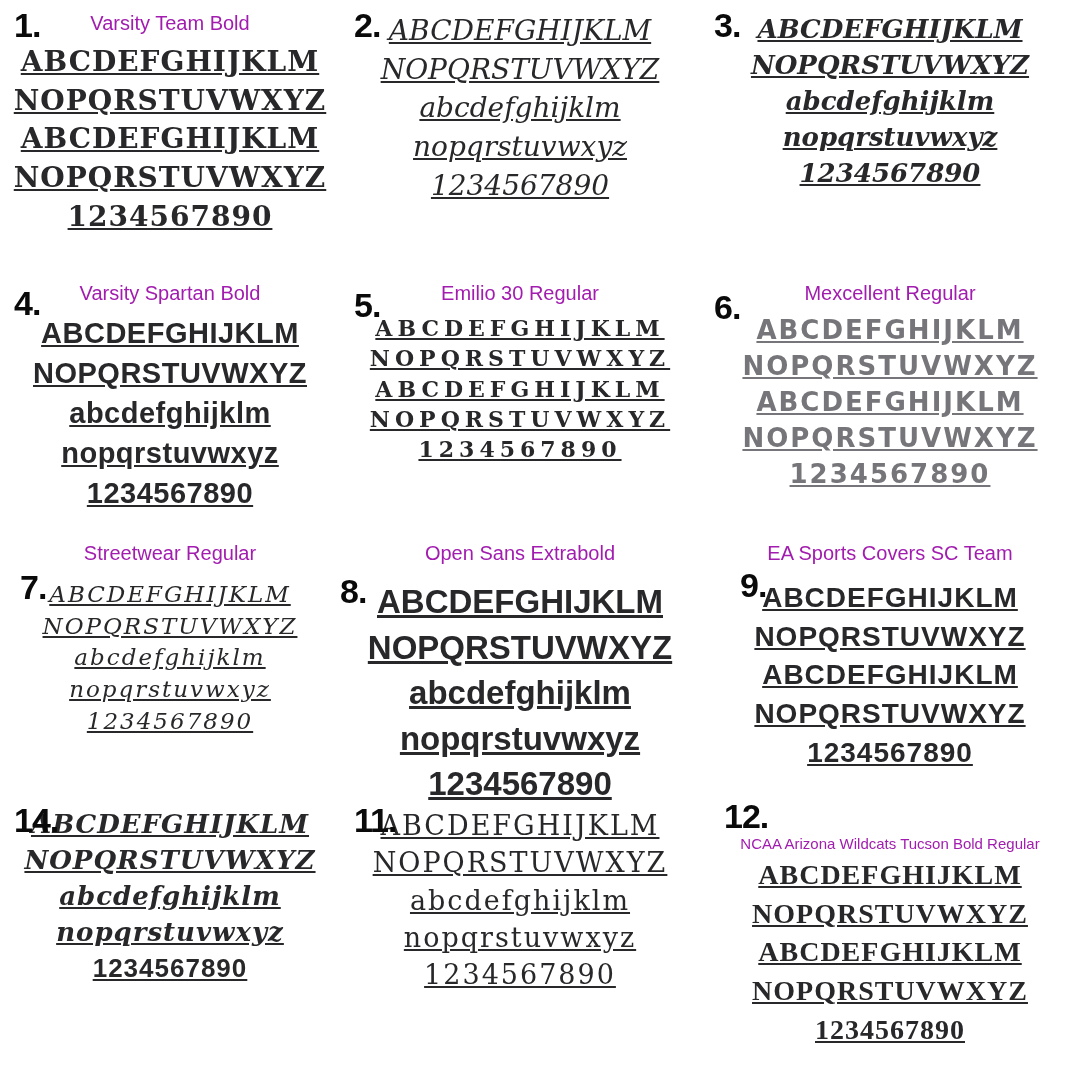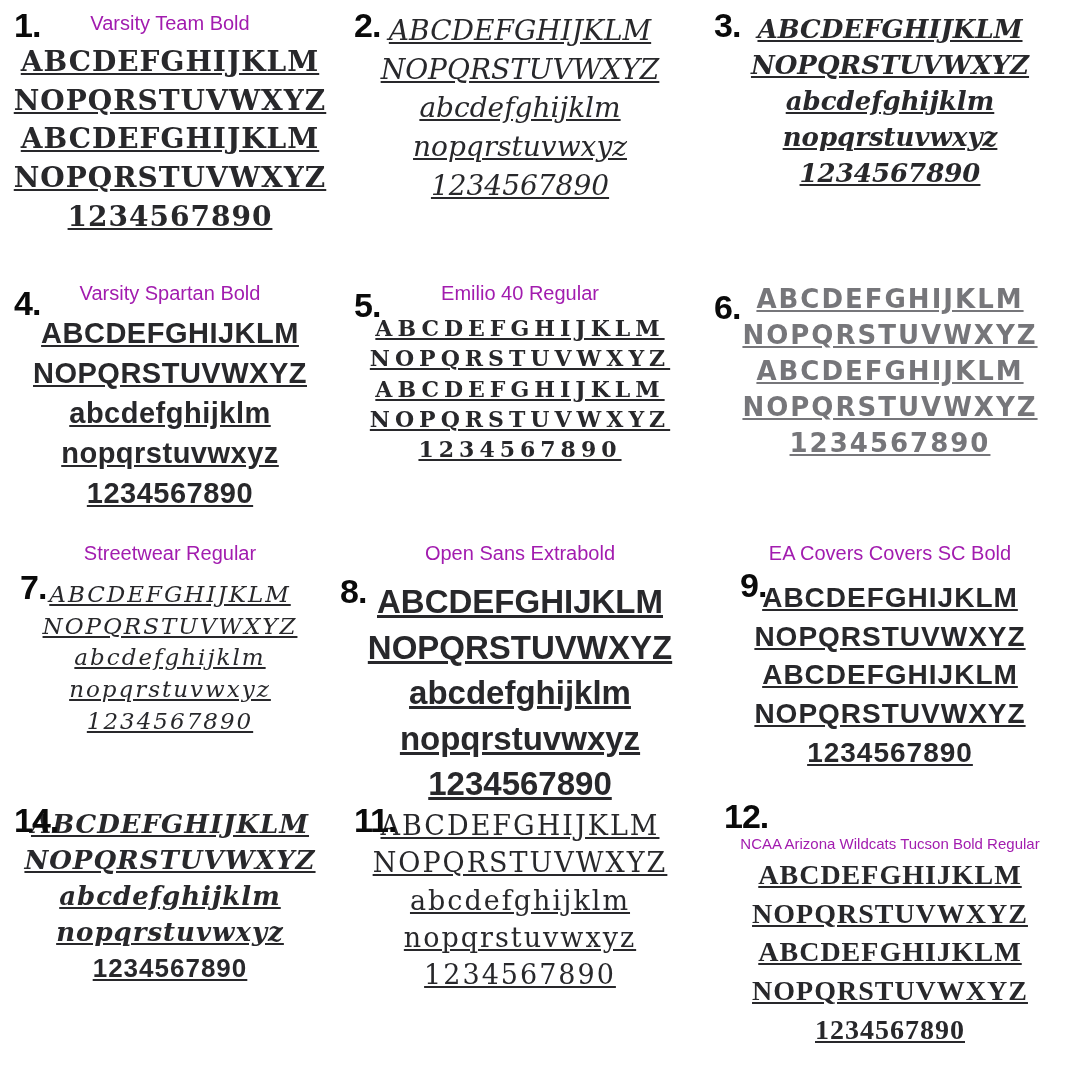--- a/index.html
+++ b/index.html
@@ -102,32 +102,33 @@
       <div class="line">ABCDEFGHIJKLM</div>
       <div class="line">NOPQRSTUVWXYZ</div>
       <div class="line">abcdefghijklm</div>
       <div class="line">nopqrstuvwxyz</div>
       <div class="line">1234567890</div>
     </div>
   </div>
 
   <div class="cell cell-5">
     <span class="num">5.</span>
-    <div class="title">Emilio 40 Regular</div>
+    <div class="title">Emilio 30 Regular</div>
     <div class="lines f5">
       <div class="line">ABCDEFGHIJKLM</div>
       <div class="line">NOPQRSTUVWXYZ</div>
       <div class="line">ABCDEFGHIJKLM</div>
       <div class="line">NOPQRSTUVWXYZ</div>
       <div class="line">1234567890</div>
     </div>
   </div>
 
   <div class="cell cell-6">
     <span class="num">6.</span>
+    <div class="title">Mexcellent Regular</div>
     <div class="lines f6">
       <div class="line">ABCDEFGHIJKLM</div>
       <div class="line">NOPQRSTUVWXYZ</div>
       <div class="line">ABCDEFGHIJKLM</div>
       <div class="line">NOPQRSTUVWXYZ</div>
       <div class="line">1234567890</div>
     </div>
   </div>
 
   <div class="cell cell-7">
@@ -149,21 +150,21 @@
       <div class="line">ABCDEFGHIJKLM</div>
       <div class="line">NOPQRSTUVWXYZ</div>
       <div class="line">abcdefghijklm</div>
       <div class="line">nopqrstuvwxyz</div>
       <div class="line">1234567890</div>
     </div>
   </div>
 
   <div class="cell cell-9">
     <span class="num">9.</span>
-    <div class="title">EA Covers Covers SC Bold</div>
+    <div class="title">EA Sports Covers SC Team</div>
     <div class="lines f9">
       <div class="line">ABCDEFGHIJKLM</div>
       <div class="line">NOPQRSTUVWXYZ</div>
       <div class="line">ABCDEFGHIJKLM</div>
       <div class="line">NOPQRSTUVWXYZ</div>
       <div class="line">1234567890</div>
     </div>
   </div>
 
   <div class="cell cell-10">

